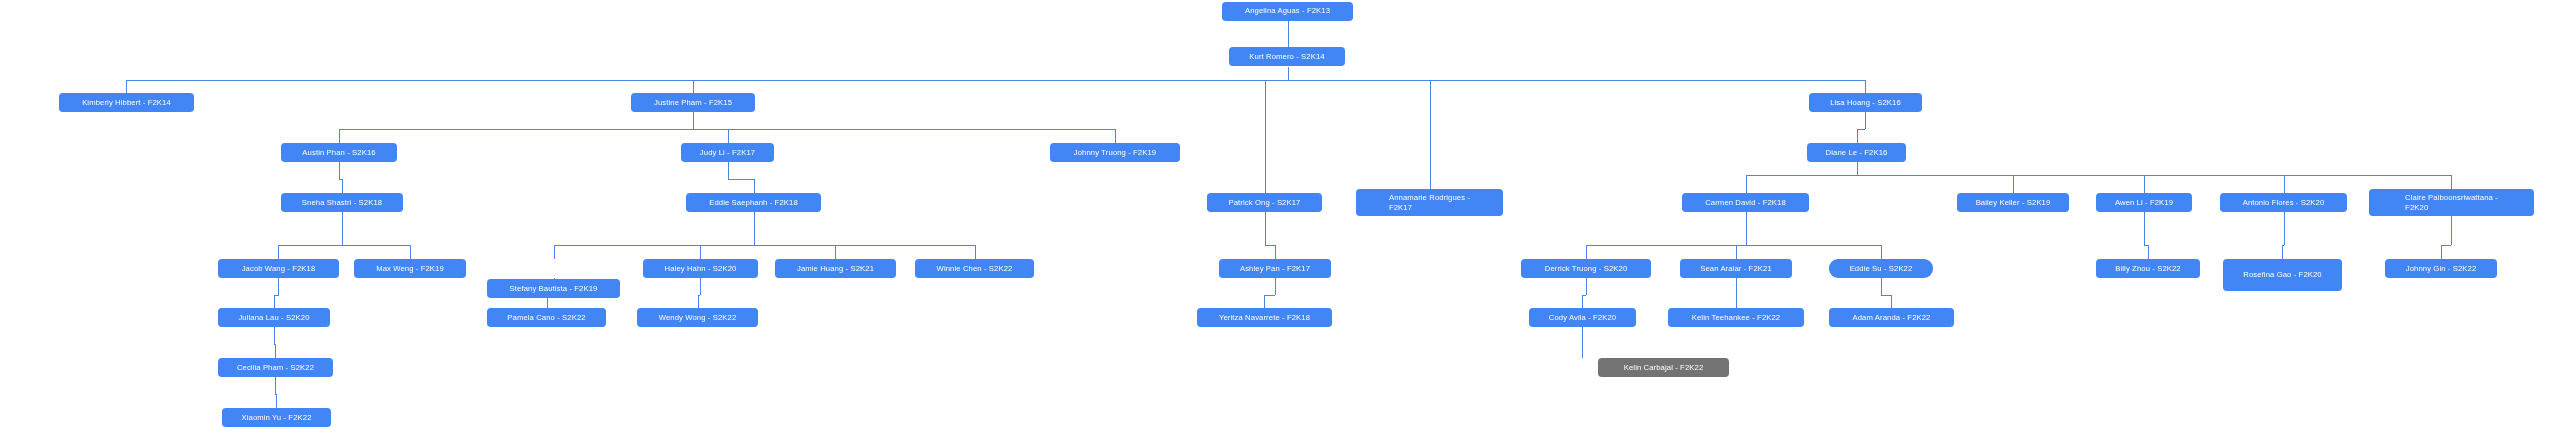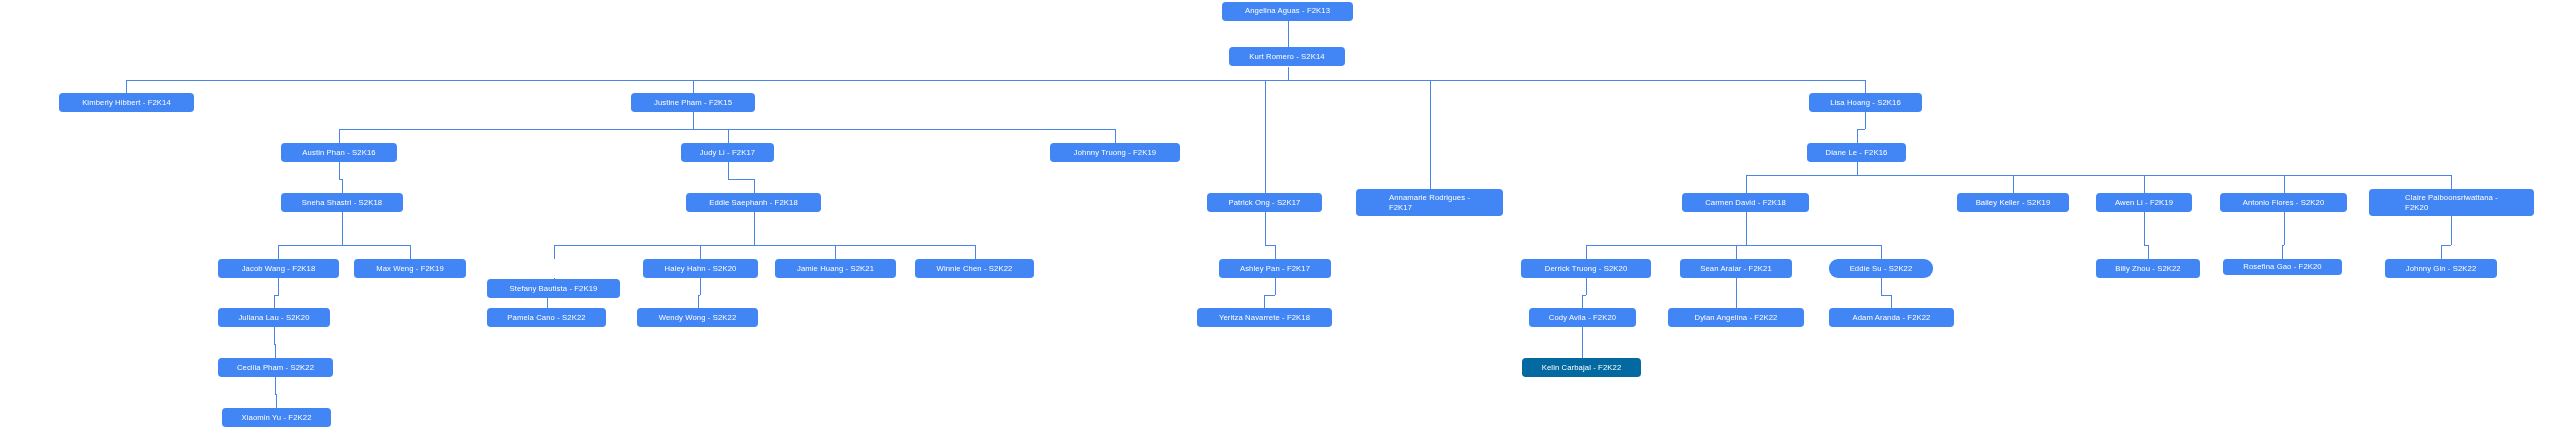--- a/index.html
+++ b/index.html
@@ -157,27 +157,27 @@
       <div class="node" style="left: 354px; top: 259px; width: 112px; height: 19px; background: rgb(66, 133, 244); color: rgb(255, 255, 255);">Max Weng - F2K19</div>
       <div class="node" style="left: 487px; top: 259px; width: 133px; height: 19px; background: rgb(66, 133, 244); color: rgb(255, 255, 255); margin-top: 20px;">Stefany Bautista - F2K19</div>
       <div class="node" style="left: 643px; top: 259px; width: 115px; height: 19px; background: rgb(66, 133, 244); color: rgb(255, 255, 255);">Haley Hahn - S2K20</div>
       <div class="node" style="left: 775px; top: 259px; width: 121px; height: 19px; background: rgb(66, 133, 244); color: rgb(255, 255, 255);">Jamie Huang - S2K21</div>
       <div class="node" style="left: 915px; top: 259px; width: 119px; height: 19px; background: rgb(66, 133, 244); color: rgb(255, 255, 255);">Winnie Chen - S2K22</div>
       <div class="node" style="left: 1219px; top: 259px; width: 112px; height: 19px; background: rgb(66, 133, 244); color: rgb(255, 255, 255);">Ashley Pan - F2K17</div>
       <div class="node" style="left: 1521px; top: 259px; width: 130px; height: 19px; background: rgb(66, 133, 244); color: rgb(255, 255, 255);">Derrick Truong - S2K20</div>
       <div class="node" style="left: 1680px; top: 259px; width: 112px; height: 19px; background: rgb(66, 133, 244); color: rgb(255, 255, 255);">Sean Aralar - F2K21</div>
       <div class="node" style="left: 1829px; top: 259px; width: 104px; height: 19px; background: rgb(66, 133, 244); color: rgb(255, 255, 255); border-radius: 9px;">Eddie Su - S2K22</div>
       <div class="node" style="left: 2096px; top: 259px; width: 104px; height: 19px; background: rgb(66, 133, 244); color: rgb(255, 255, 255);">Billy Zhou - S2K22</div>
-      <div class="node" style="left: 2223px; top: 259px; width: 119px; height: 16px; background: rgb(66, 133, 244); color: rgb(255, 255, 255);">Rosefina Gao - F2K20</div>
+      <div class="node" style="left: 2223px; top: 259px; width: 119px; height: 32px; background: rgb(66, 133, 244); color: rgb(255, 255, 255);">Rosefina Gao - F2K20</div>
       <div class="node" style="left: 2385px; top: 259px; width: 112px; height: 19px; background: rgb(66, 133, 244); color: rgb(255, 255, 255);">Johnny Gin - S2K22</div>
       <div class="node" style="left: 218px; top: 308px; width: 112px; height: 19px; background: rgb(66, 133, 244); color: rgb(255, 255, 255);">Juliana Lau - S2K20</div>
       <div class="node" style="left: 487px; top: 308px; width: 119px; height: 19px; background: rgb(66, 133, 244); color: rgb(255, 255, 255);">Pamela Cano - S2K22</div>
       <div class="node" style="left: 637px; top: 308px; width: 121px; height: 19px; background: rgb(66, 133, 244); color: rgb(255, 255, 255);">Wendy Wong - S2K22</div>
       <div class="node" style="left: 1197px; top: 308px; width: 135px; height: 19px; background: rgb(66, 133, 244); color: rgb(255, 255, 255);">Yeritza Navarrete - F2K18</div>
       <div class="node" style="left: 1529px; top: 308px; width: 107px; height: 19px; background: rgb(66, 133, 244); color: rgb(255, 255, 255);">Cody Avila - F2K20</div>
-      <div class="node" style="left: 1668px; top: 308px; width: 136px; height: 19px; background: rgb(66, 133, 244); color: rgb(255, 255, 255);">Dylan Angelina - F2K22</div>
+      <div class="node" style="left: 1668px; top: 308px; width: 136px; height: 19px; background: rgb(66, 133, 244); color: rgb(255, 255, 255);">Kelin Teehankee - F2K22</div>
       <div class="node" style="left: 1829px; top: 308px; width: 125px; height: 19px; background: rgb(66, 133, 244); color: rgb(255, 255, 255);">Adam Aranda - F2K22</div>
       <div class="node" style="left: 218px; top: 358px; width: 115px; height: 19px; background: rgb(66, 133, 244); color: rgb(255, 255, 255);">Cecilia Pham - S2K22</div>
-      <div class="node" style="left: 1522px; top: 358px; width: 119px; height: 19px; background: #0369a1; color: rgb(255, 255, 255);">Kelin Carbajal - F2K22</div>
+      <div class="node" style="left: 1598px; top: 358px; width: 131px; height: 19px; background: #737373; color: rgb(255, 255, 255);">Kelin Carbajal - F2K22</div>
       <div class="node" style="left: 222px; top: 408px; width: 109px; height: 19px; background: rgb(66, 133, 244); color: rgb(255, 255, 255);">Xiaomin Yu - F2K22</div>
     </div>
 </div>
 
 
 </body></html>

